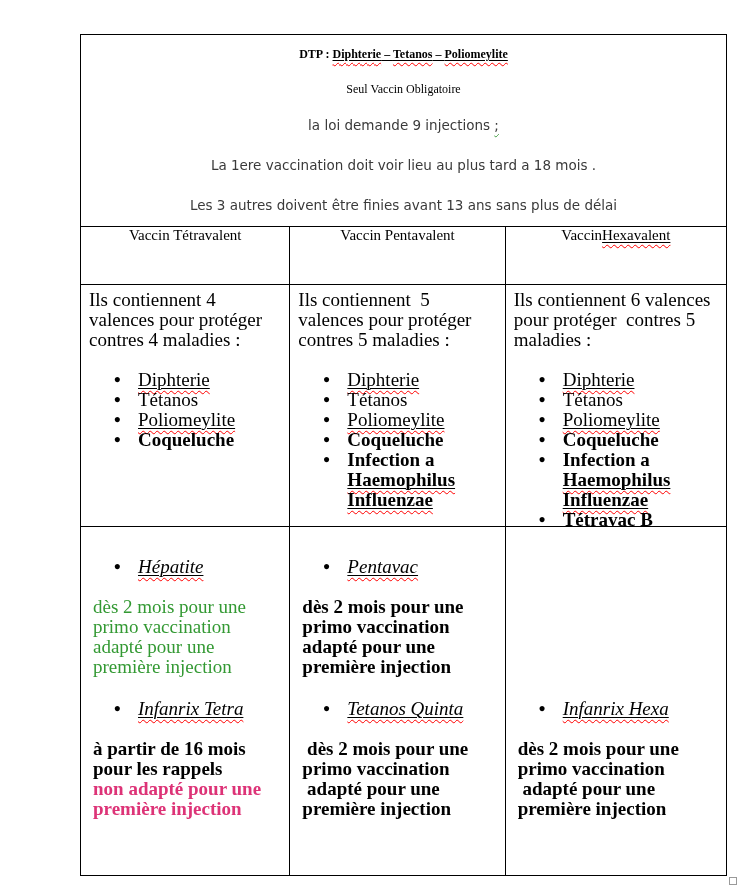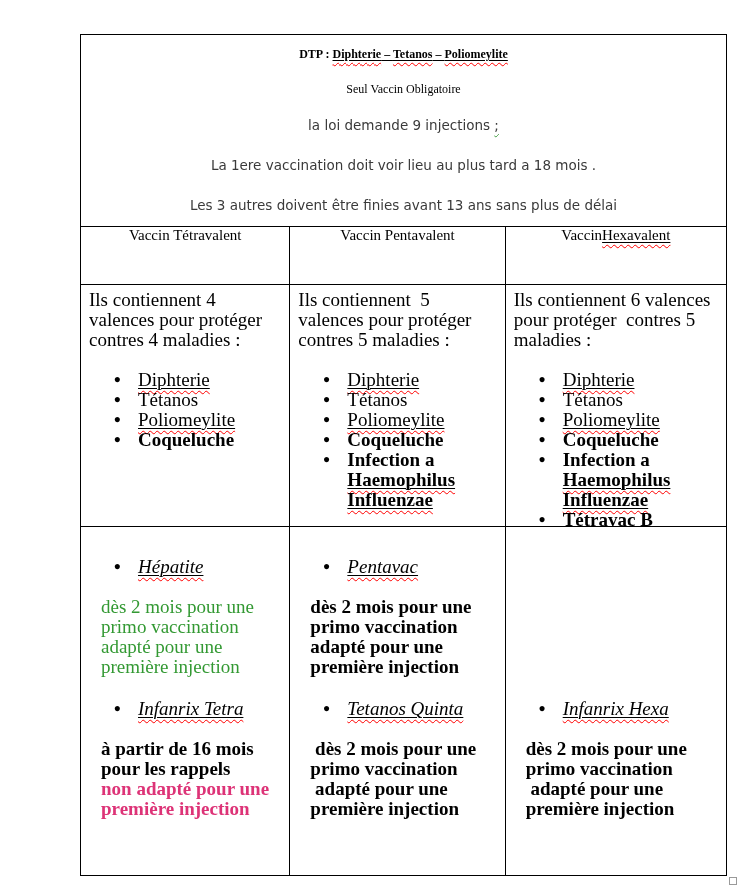--- a/index.html
+++ b/index.html
@@ -56,21 +56,21 @@
 
   
   .body { padding: 5px 8px 0 8px; font-size: 19px; line-height: 20px; }
   .intro { margin: 0 0 20px 0; white-space: pre-wrap; }
   .li { position: relative; margin-left: 25px; padding-left: 24px; line-height: 20px; }
   .li::before { content: "\2022"; position: absolute; left: 0; top: 0; font-weight: bold; }
 
   
   .vax { padding-top: 30px; }
   .vaxname { margin-bottom: 20px; }
-  .note { margin: 0 0 22px 12px; white-space: pre-wrap; }
+  .note { margin: 0 0 22px 4px; white-space: pre-wrap; }
   .spacer { height: 142px; }
 
   
   .fb { font-weight: bold; }
   .fi { font-style: italic; }
   .su { text-decoration: underline; text-decoration-thickness: 1px; text-underline-offset: 2px; }
   .sq { text-decoration: underline wavy var(--sq); text-decoration-thickness: 1px; text-underline-offset: 4px; }
   .gsq { text-decoration: underline wavy var(--gsq); text-decoration-thickness: 1px; text-underline-offset: 3px; }
   .c-green { color: var(--green); }
   .c-pink { color: var(--pink); }

